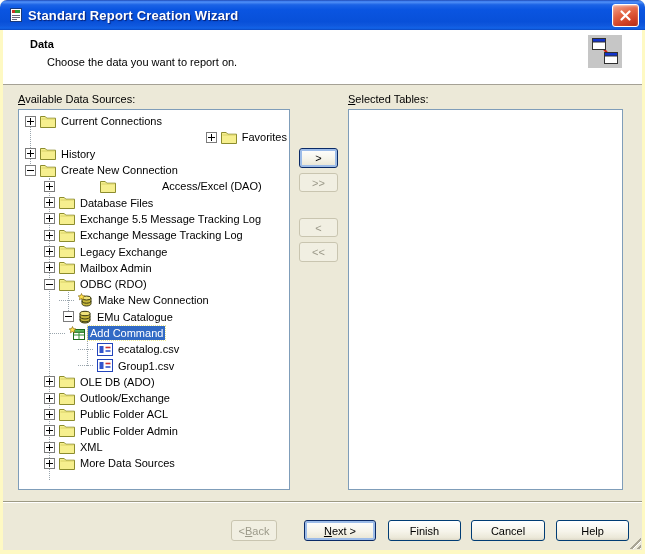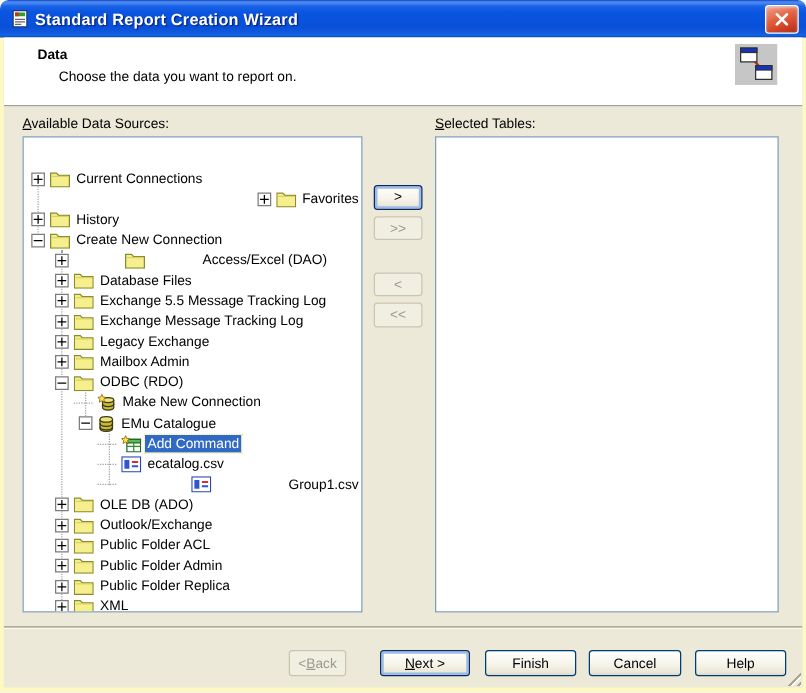--- a/index.html
+++ b/index.html
@@ -25,21 +25,21 @@
   .h-sub{position:absolute;left:44px;top:26px;font-size:11px;color:#000;}
   .link-icon{position:absolute;left:585px;top:5px;width:34px;height:33px;display:flex;}
 
   .plabel{position:absolute;top:63px;font-size:11px;color:#000;white-space:nowrap;}
   .plabel.avail{left:15px;}
   .plabel.sel{left:345px;}
 
   .tree-box{position:absolute;left:15px;top:79px;width:272px;height:381px;background:#fff;border:1px solid #7F9DB9;box-sizing:border-box;overflow:hidden;}
   .list-box{position:absolute;left:345px;top:79px;width:275px;height:381px;background:#fff;border:1px solid #7F9DB9;box-sizing:border-box;}
 
-  .tree-rows{position:relative;padding-top:3px;margin-top:22px;}
+  .tree-rows{position:relative;padding-top:3px;}
   .guide{position:absolute;width:0;border-left:1px dotted #9aa5ad;z-index:0;}
   .tree-row{position:relative;display:flex;align-items:center;height:16.3px;font-size:11px;white-space:nowrap;z-index:1;}
   .expander{box-sizing:border-box;width:11px;height:11px;flex:none;background:#fff;border:1px solid #7c7c7c;position:relative;cursor:pointer;}
   .expander::before{content:"";position:absolute;left:1px;right:1px;top:4px;height:1px;background:#000;}
   .expander.plus::after{content:"";position:absolute;top:1px;bottom:1px;left:4px;width:1px;background:#000;}
   .stub{width:11px;height:11px;flex:none;position:relative;}
   .stub::before{content:"";position:absolute;left:-4px;right:0;top:5px;border-top:1px dotted #9aa5ad;}
   .tree-icon{flex:none;margin:0 3px 0 4px;display:flex;align-items:center;}
   .tree-label{padding:0 2px;line-height:14px;}
   .tree-label.selected{background:#316AC5;color:#fff;outline:1px dotted #EDE78E;}
@@ -245,21 +245,21 @@
             <span class="tree-icon">
               <svg width="14" height="14" viewBox="0 0 14 14">
                 <path d="M2 3.5 V10.5 C2 11.9 4.2 13 7 13 C9.8 13 12 11.9 12 10.5 V3.5" fill="#C8B83C" stroke="#3A3A10"></path>
                 <path d="M2 6.5 C2 7.9 4.2 9 7 9 C9.8 9 12 7.9 12 6.5" fill="none" stroke="#3A3A10"></path>
                 <path d="M2 9.3 C2 10.7 4.2 11.8 7 11.8 C9.8 11.8 12 10.7 12 9.3" fill="none" stroke="#3A3A10"></path>
                 <ellipse cx="7" cy="3.5" rx="5" ry="2.2" fill="#EFE27A" stroke="#3A3A10"></ellipse>
               </svg>
             </span>
             <span class="tree-label">EMu Catalogue</span>
           </div>
-          <div class="tree-row" style="padding-left: 63px;">
+          <div class="tree-row" style="padding-left: 35px;">
             <span class="stub"></span>
             <span class="tree-icon">
               <svg width="16" height="14" viewBox="0 0 16 14">
                 <rect x="4.5" y="3.5" width="11" height="10" fill="#fff" stroke="#1C6A1C"></rect>
                 <rect x="4.5" y="3.5" width="11" height="2.8" fill="#5CB85C" stroke="#1C6A1C"></rect>
                 <line x1="4.5" y1="9" x2="15.5" y2="9" stroke="#2F8F2F"></line>
                 <line x1="10" y1="6.3" x2="10" y2="13.5" stroke="#2F8F2F"></line>
                 <path d="M3.5 0.5 L4.4 2.6 L6.8 2.9 L5.1 4.4 L5.6 6.8 L3.5 5.6 L1.4 6.8 L1.9 4.4 L0.2 2.9 L2.6 2.6 Z" fill="#FFE14D" stroke="#7A5A00" stroke-width="0.6"></path>
               </svg>
             </span>
@@ -270,21 +270,21 @@
             <span class="tree-icon">
               <svg width="16" height="13" viewBox="0 0 16 13">
                 <rect x="0.5" y="0.5" width="15" height="12" fill="#fff" stroke="#2244BB"></rect>
                 <rect x="2.5" y="3" width="4" height="7" fill="#3355CC"></rect>
                 <line x1="8.5" y1="4.5" x2="13.5" y2="4.5" stroke="#CC3333" stroke-width="1.6"></line>
                 <line x1="8.5" y1="8" x2="13.5" y2="8" stroke="#3355CC" stroke-width="1.6"></line>
               </svg>
             </span>
             <span class="tree-label">ecatalog.csv</span>
           </div>
-          <div class="tree-row" style="padding-left: 63px; justify-content: space-between;">
+          <div class="tree-row" style="padding-left: 63px;">
             <span class="stub"></span>
             <span class="tree-icon">
               <svg width="16" height="13" viewBox="0 0 16 13">
                 <rect x="0.5" y="0.5" width="15" height="12" fill="#fff" stroke="#2244BB"></rect>
                 <rect x="2.5" y="3" width="4" height="7" fill="#3355CC"></rect>
                 <line x1="8.5" y1="4.5" x2="13.5" y2="4.5" stroke="#CC3333" stroke-width="1.6"></line>
                 <line x1="8.5" y1="8" x2="13.5" y2="8" stroke="#3355CC" stroke-width="1.6"></line>
               </svg>
             </span>
             <span class="tree-label">Group1.csv</span>
@@ -321,30 +321,20 @@
           </div>
           <div class="tree-row" style="padding-left: 25px;">
             <span class="expander plus"></span>
             <span class="tree-icon">
               <svg width="16" height="13" viewBox="0 0 16 13">
                 <path d="M0.5 12.5 V1.5 H5.2 L6.8 3.2 H15.5 V12.5 Z" fill="#F6EF8E" stroke="#8C8C2E"></path>
                 <path d="M1.5 4 H14.5" stroke="#D9D268" fill="none"></path>
               </svg>
             </span>
             <span class="tree-label">Public Folder Admin</span>
-          </div>
-          <div class="tree-row" style="padding-left: 25px;">
-            <span class="expander plus"></span>
-            <span class="tree-icon">
-              <svg width="16" height="13" viewBox="0 0 16 13">
-                <path d="M0.5 12.5 V1.5 H5.2 L6.8 3.2 H15.5 V12.5 Z" fill="#F6EF8E" stroke="#8C8C2E"></path>
-                <path d="M1.5 4 H14.5" stroke="#D9D268" fill="none"></path>
-              </svg>
-            </span>
-            <span class="tree-label">Public Folder Replica</span>
           </div>
           <div class="tree-row" style="padding-left: 25px;">
             <span class="expander plus"></span>
             <span class="tree-icon">
               <svg width="16" height="13" viewBox="0 0 16 13">
                 <path d="M0.5 12.5 V1.5 H5.2 L6.8 3.2 H15.5 V12.5 Z" fill="#F6EF8E" stroke="#8C8C2E"></path>
                 <path d="M1.5 4 H14.5" stroke="#D9D268" fill="none"></path>
               </svg>
             </span>
             <span class="tree-label">XML</span>

